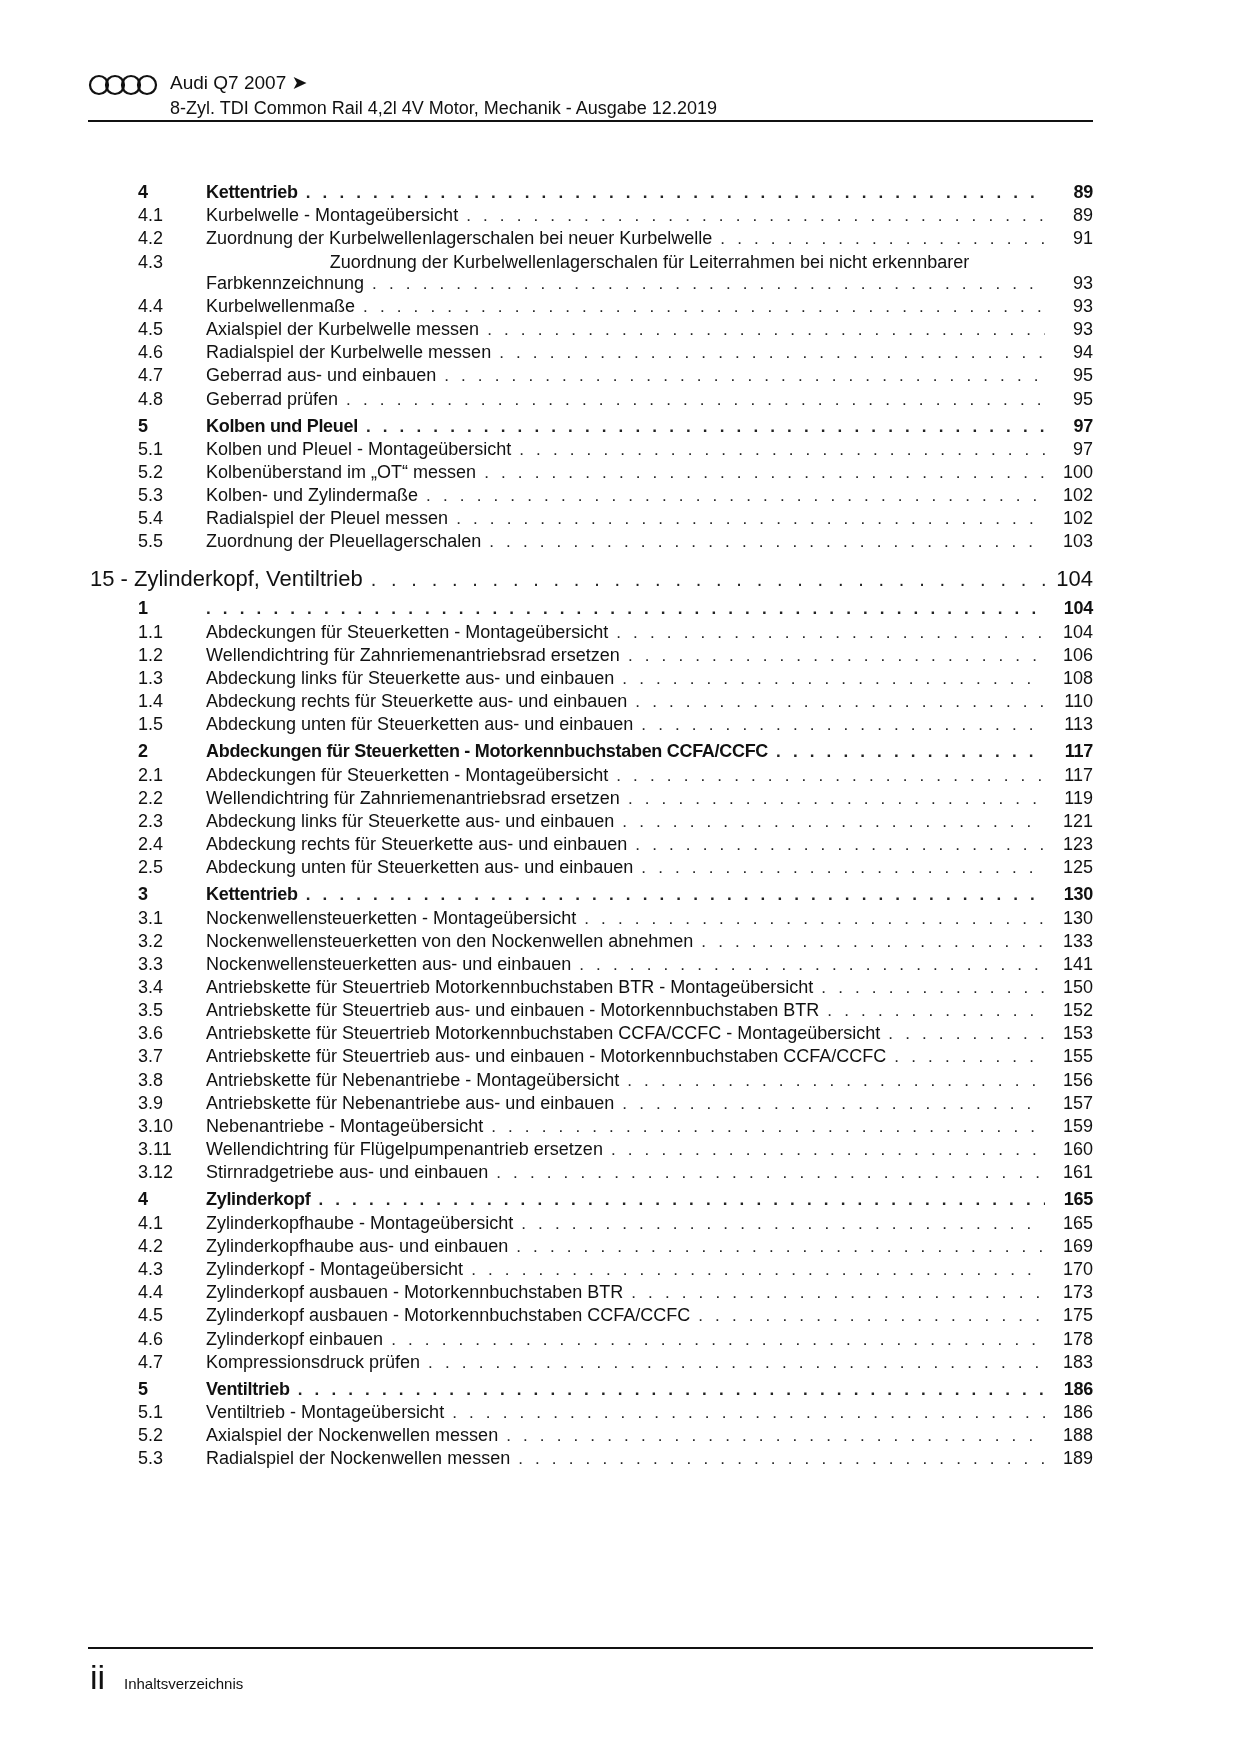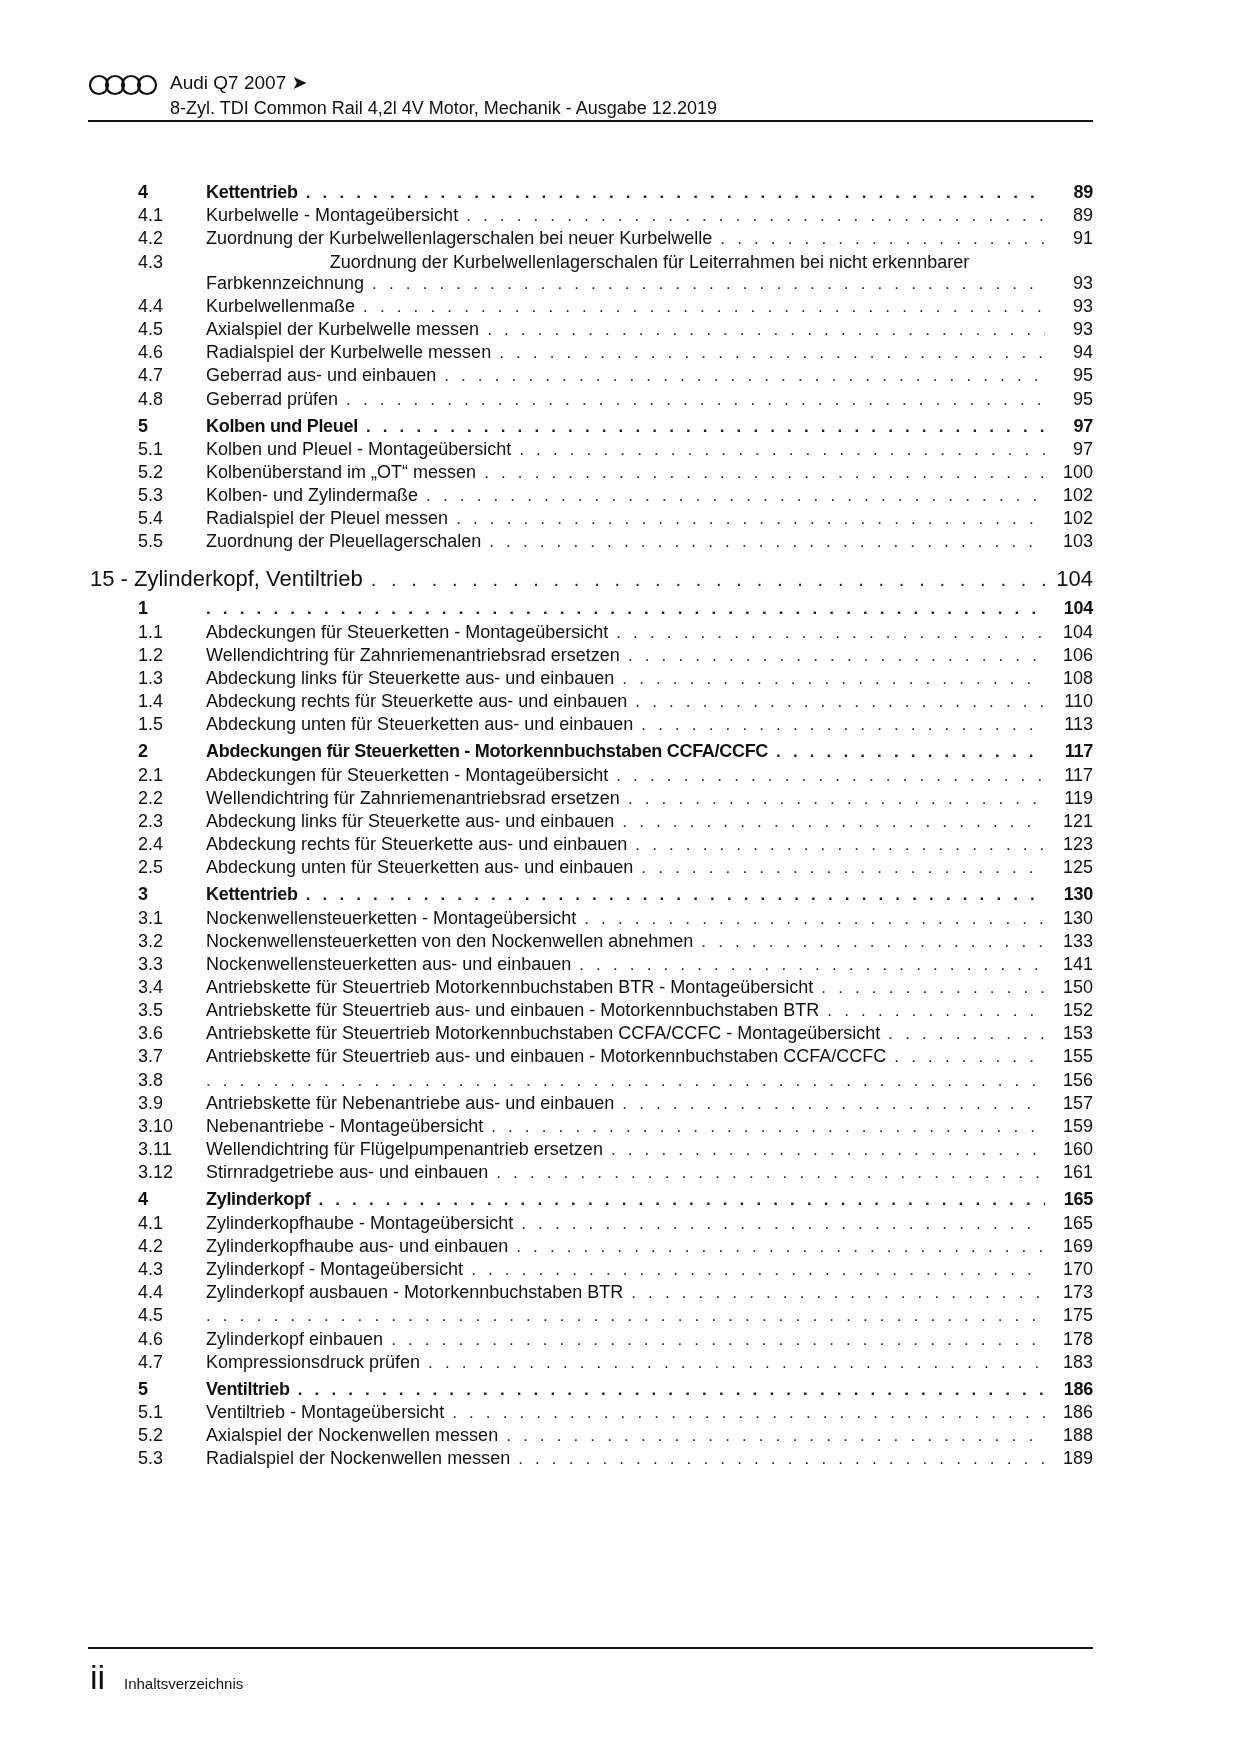--- a/index.html
+++ b/index.html
@@ -261,20 +261,21 @@
       <span class="page">153</span>
     </div>
     <div class="row" style="margin-top: 2.2px;">
       <span class="num">3.7</span>
       <span class="title">Antriebskette für Steuertrieb aus- und einbauen - Motorkennbuchstaben CCFA/CCFC</span>
       <span class="dots"> . . . . . . . . . . . . . . . . . . . . . . . . . . . . . . . . . . . . . . . . . . . . . . . . . . . . . . . . . . . . . . . . . . . . . . . . . . . . . . . . . . . . . . . . . . . . . . . . . . . . . . . . . . . . . . . . . . . . . . . . . . . . . . . . . . . . . . . . . . . . . . . . . . . . . . . . . . . . . . . . . . . . . . . . . . . . . . . . . . . . . . . . . . . . . . . . . . . . . . . .</span>
       <span class="page">155</span>
     </div>
     <div class="row" style="margin-top: 2.2px;">
       <span class="num">3.8</span>
+      <span class="title">Antriebskette für Nebenantriebe - Montageübersicht</span>
       <span class="dots"> . . . . . . . . . . . . . . . . . . . . . . . . . . . . . . . . . . . . . . . . . . . . . . . . . . . . . . . . . . . . . . . . . . . . . . . . . . . . . . . . . . . . . . . . . . . . . . . . . . . . . . . . . . . . . . . . . . . . . . . . . . . . . . . . . . . . . . . . . . . . . . . . . . . . . . . . . . . . . . . . . . . . . . . . . . . . . . . . . . . . . . . . . . . . . . . . . . . . . . . .</span>
       <span class="page">156</span>
     </div>
     <div class="row" style="margin-top: 2.2px;">
       <span class="num">3.9</span>
       <span class="title">Antriebskette für Nebenantriebe aus- und einbauen</span>
       <span class="dots"> . . . . . . . . . . . . . . . . . . . . . . . . . . . . . . . . . . . . . . . . . . . . . . . . . . . . . . . . . . . . . . . . . . . . . . . . . . . . . . . . . . . . . . . . . . . . . . . . . . . . . . . . . . . . . . . . . . . . . . . . . . . . . . . . . . . . . . . . . . . . . . . . . . . . . . . . . . . . . . . . . . . . . . . . . . . . . . . . . . . . . . . . . . . . . . . . . . . . . . . .</span>
       <span class="page">157</span>
     </div>
     <div class="row" style="margin-top: 2.2px;">
@@ -320,20 +321,21 @@
       <span class="page">170</span>
     </div>
     <div class="row" style="margin-top: 2.2px;">
       <span class="num">4.4</span>
       <span class="title">Zylinderkopf ausbauen - Motorkennbuchstaben BTR</span>
       <span class="dots"> . . . . . . . . . . . . . . . . . . . . . . . . . . . . . . . . . . . . . . . . . . . . . . . . . . . . . . . . . . . . . . . . . . . . . . . . . . . . . . . . . . . . . . . . . . . . . . . . . . . . . . . . . . . . . . . . . . . . . . . . . . . . . . . . . . . . . . . . . . . . . . . . . . . . . . . . . . . . . . . . . . . . . . . . . . . . . . . . . . . . . . . . . . . . . . . . . . . . . . . .</span>
       <span class="page">173</span>
     </div>
     <div class="row" style="margin-top: 2.2px;">
       <span class="num">4.5</span>
+      <span class="title">Zylinderkopf ausbauen - Motorkennbuchstaben CCFA/CCFC</span>
       <span class="dots"> . . . . . . . . . . . . . . . . . . . . . . . . . . . . . . . . . . . . . . . . . . . . . . . . . . . . . . . . . . . . . . . . . . . . . . . . . . . . . . . . . . . . . . . . . . . . . . . . . . . . . . . . . . . . . . . . . . . . . . . . . . . . . . . . . . . . . . . . . . . . . . . . . . . . . . . . . . . . . . . . . . . . . . . . . . . . . . . . . . . . . . . . . . . . . . . . . . . . . . . .</span>
       <span class="page">175</span>
     </div>
     <div class="row" style="margin-top: 2.2px;">
       <span class="num">4.6</span>
       <span class="title">Zylinderkopf einbauen</span>
       <span class="dots"> . . . . . . . . . . . . . . . . . . . . . . . . . . . . . . . . . . . . . . . . . . . . . . . . . . . . . . . . . . . . . . . . . . . . . . . . . . . . . . . . . . . . . . . . . . . . . . . . . . . . . . . . . . . . . . . . . . . . . . . . . . . . . . . . . . . . . . . . . . . . . . . . . . . . . . . . . . . . . . . . . . . . . . . . . . . . . . . . . . . . . . . . . . . . . . . . . . . . . . . .</span>
       <span class="page">178</span>
     </div>
     <div class="row" style="margin-top: 2.2px;">

